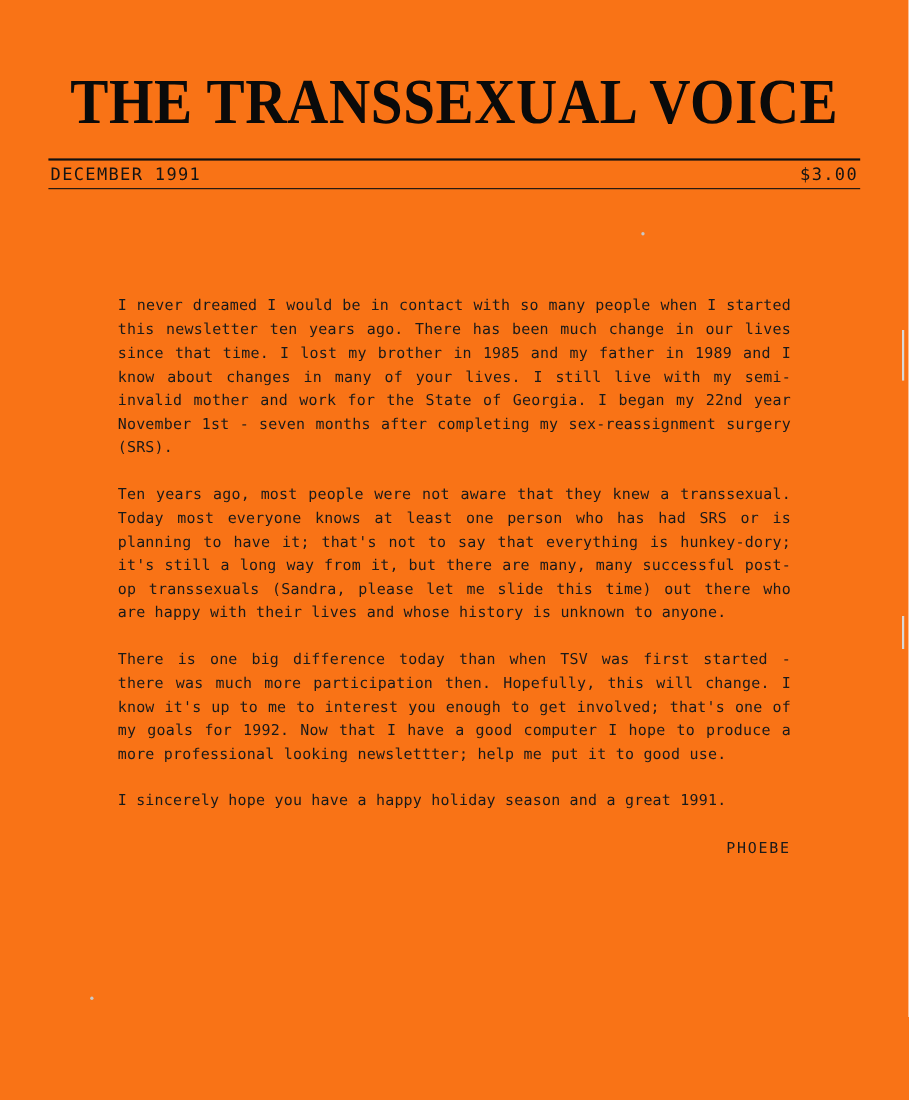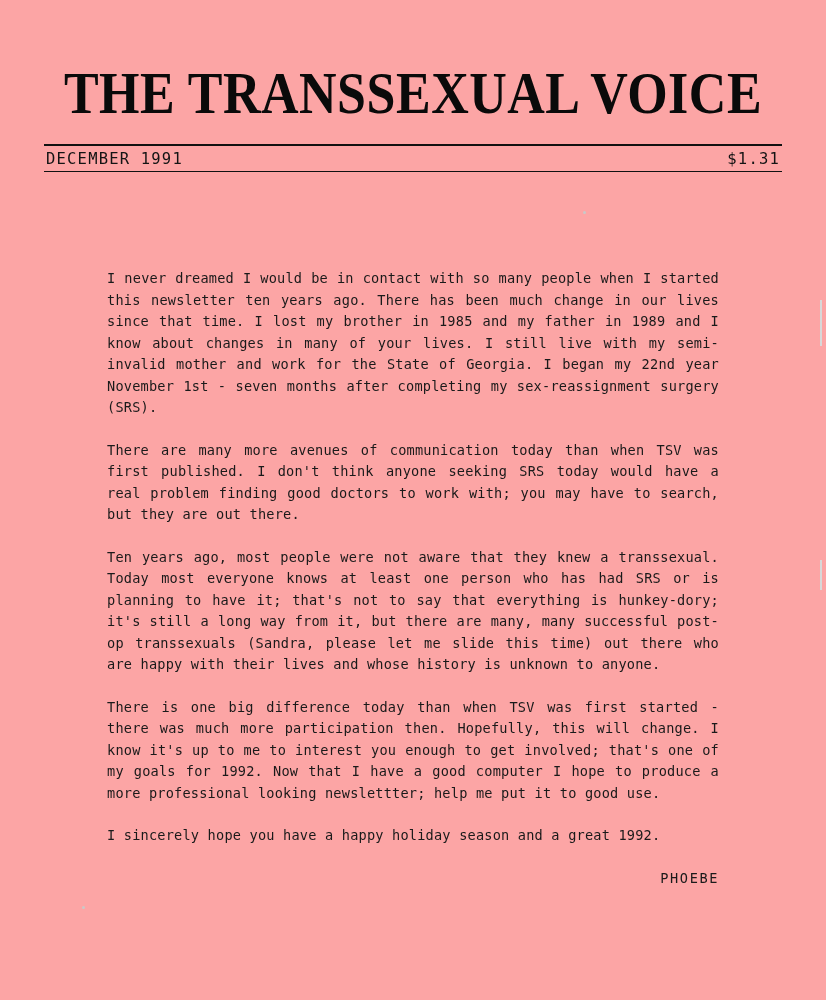--- a/index.html
+++ b/index.html
@@ -12,21 +12,21 @@
     height: 1000px;
     font-family: "Liberation Sans", sans-serif;
     color: #111;
     position: relative;
     overflow: hidden;
   }
   .page {
     width: 826px;
     height: 1000px;
     position: relative;
-    background: #fca5a5;
+    background: #f97316;
   }
   .masthead {
     text-align: center;
     font-family: "Liberation Serif", serif;
     font-weight: bold;
     font-size: 52px;
     letter-spacing: 0.5px;
     padding-top: 58px;
     line-height: 1.0;
     color: #0a0a0a;
@@ -97,32 +97,31 @@
 <body>
 
 <div class="page">
 
   <div class="masthead">THE TRANSSEXUAL VOICE</div>
 
   <div class="rule"></div>
 
   <div class="issue-bar">
     <span>DECEMBER 1991</span>
-    <span>$1.31</span>
+    <span>$3.00</span>
   </div>
 
   <div class="rule2"></div>
 
   <div class="article">
 
     <p class="para">I never dreamed I would be in contact with so many people when I started this newsletter ten years ago.  There has been much change in our lives since that time.  I lost my brother in 1985 and my father in 1989 and I know about changes in many of your lives.  I still live with my semi-invalid mother and work for the State of Georgia.  I began my 22nd year November 1st - seven months after completing my sex-reassignment surgery (SRS).</p>
-    <p class="para">There are many more avenues of communication today than when TSV was first published.  I don't think anyone seeking SRS today would have a real problem finding good doctors to work with; you may have to search, but they are out there.</p>
     <p class="para">Ten years ago, most people were not aware that they knew a transsexual.  Today most everyone knows at least one person who has had SRS or is planning to have it; that's not to say that everything is hunkey-dory; it's still a long way from it, but there are many, many successful post-op transsexuals (Sandra, please let me slide this time) out there who are happy with their lives and  whose history is unknown to anyone.</p>
     <p class="para">There is one big difference today than when TSV was first started  -  there  was  much  more  participation  then. Hopefully, this will change.   I know it's up to me to interest you enough to get involved; that's one of my goals for 1992.  Now that I have a good computer I hope to produce a more professional looking newslettter; help me put it to good use.</p>
-    <p class="para noj">I sincerely hope you have a happy holiday season and a great 1992.</p>
+    <p class="para noj">I sincerely hope you have a happy holiday season and a great 1991.</p>
 
     <div class="signature">PHOEBE</div>
   </div>
 
   <div class="speck" style="left:583px; top:211px; width:3px; height:3px;"></div>
   <div class="speck" style="left:82px; top:906px; width:3px; height:3px;"></div>
   <div class="edge-mark" style="left:820px; top:300px; width:2px; height:46px;"></div>
   <div class="edge-mark" style="left:820px; top:560px; width:2px; height:30px;"></div>
 
 </div>

